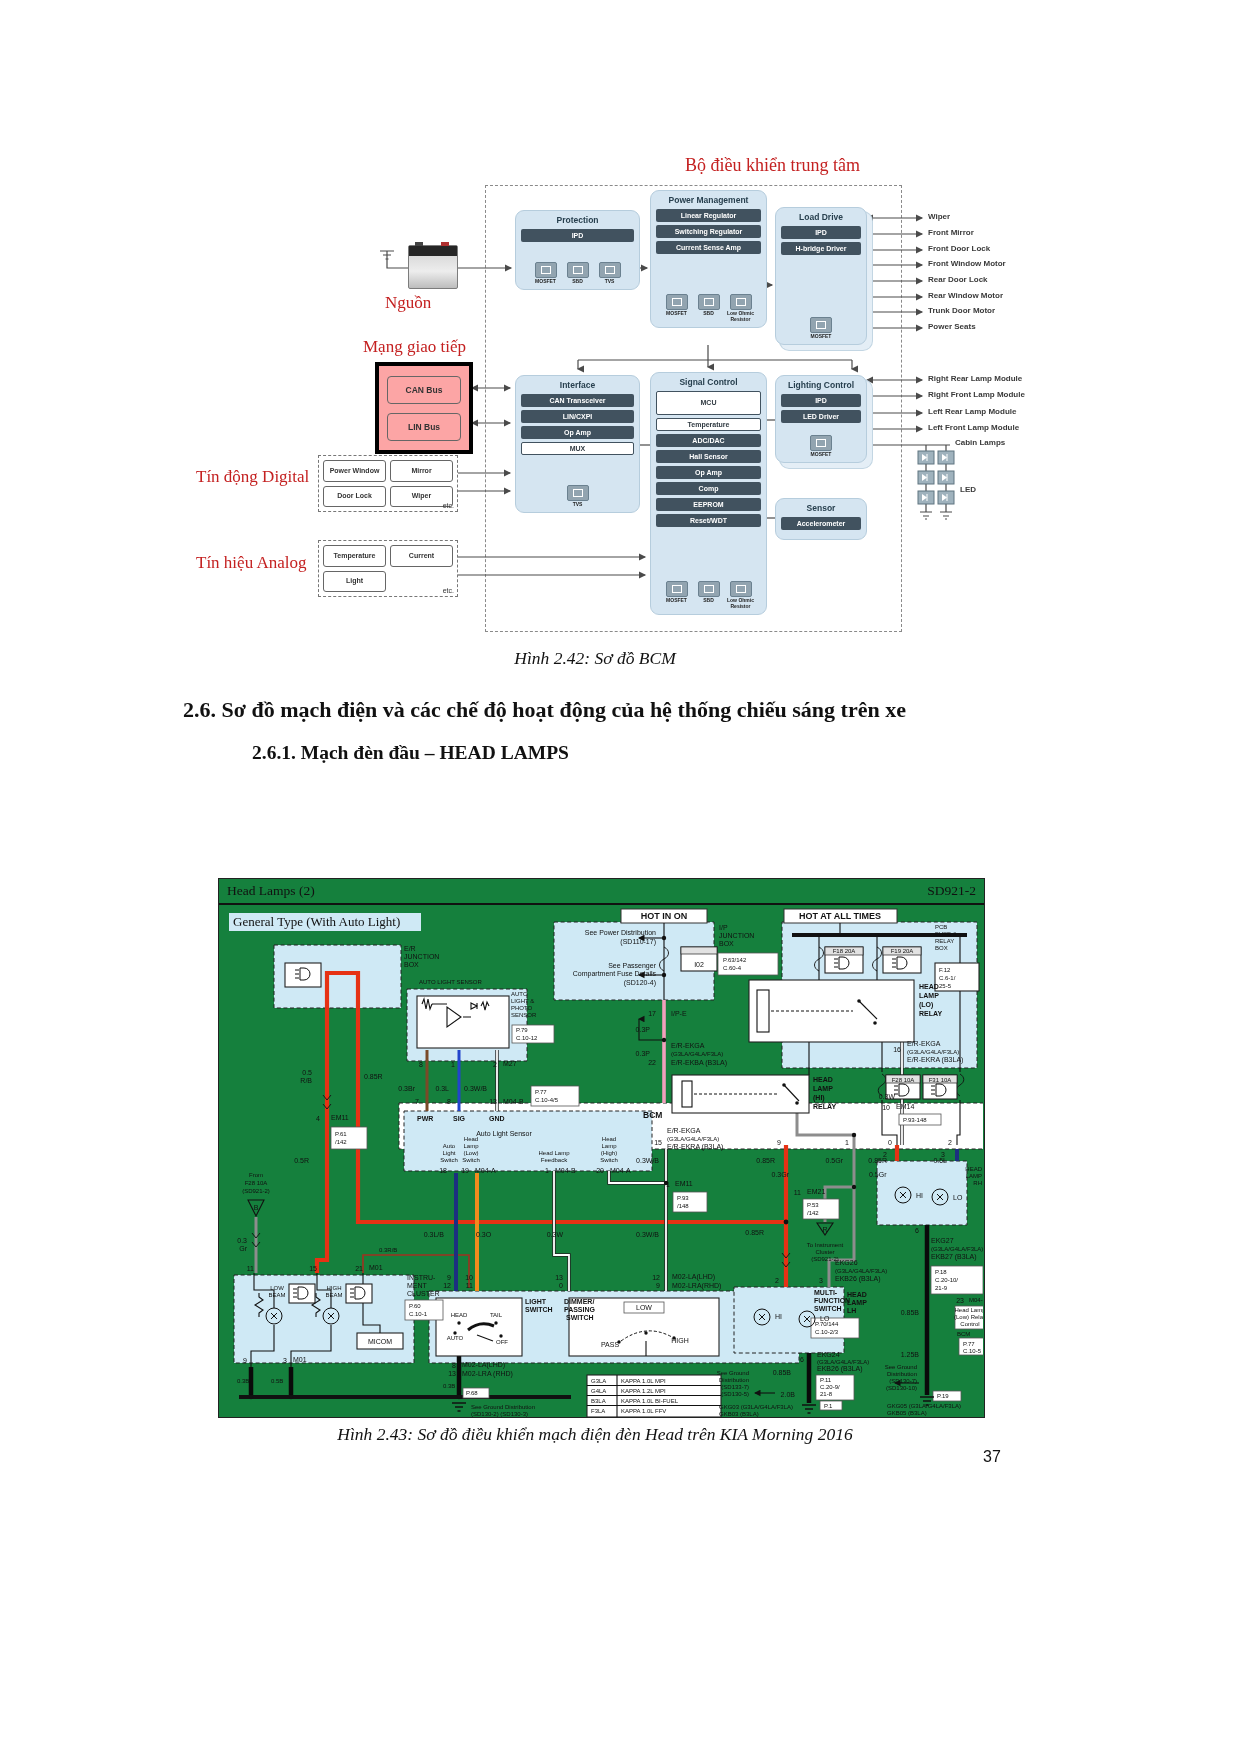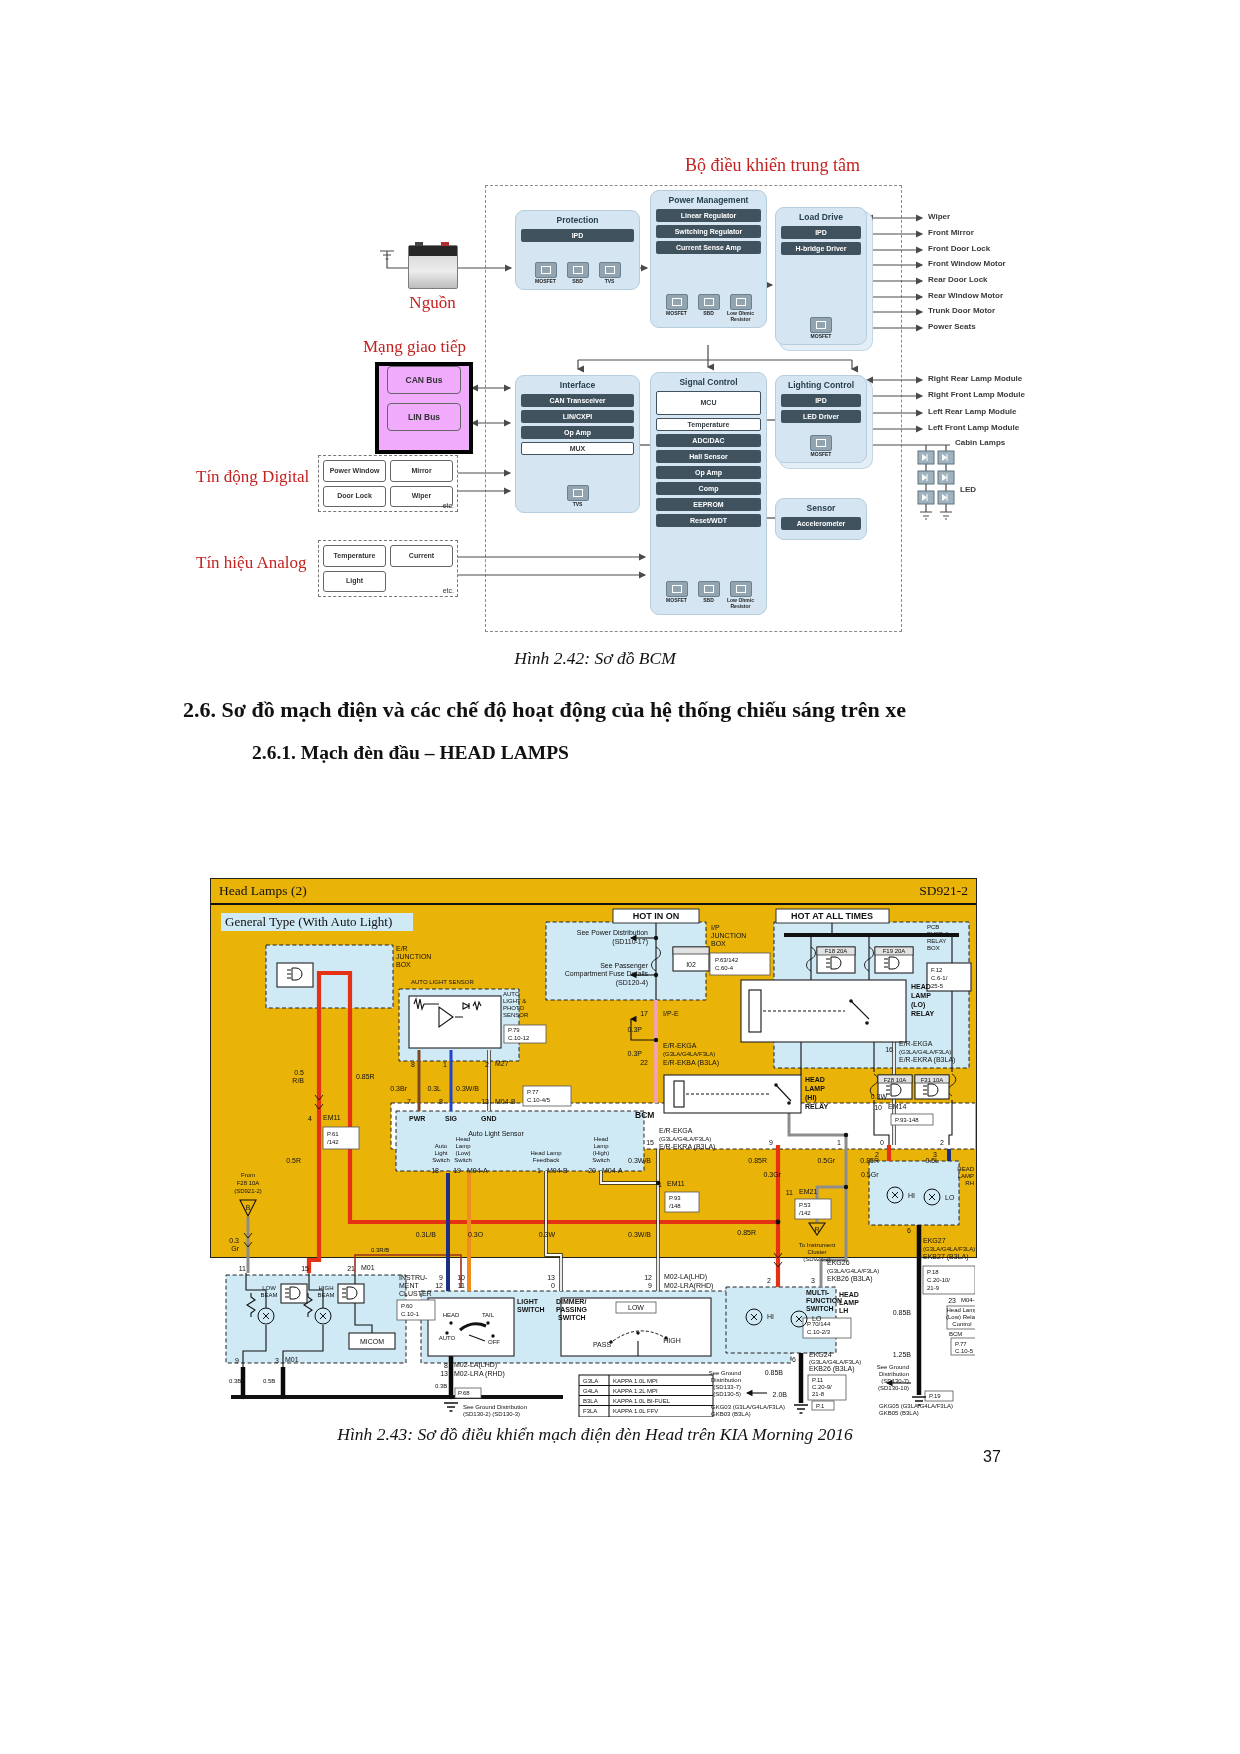--- a/index.html
+++ b/index.html
@@ -13,35 +13,35 @@
   .panel.stack{box-shadow:5px 5px 0 0 #e4eef6,5px 5px 0 1px #c3d6e3}
   .ptitle{font-size:8.5px;font-weight:bold;color:#28404f;text-align:center;margin-bottom:1px}
   .chip{background:#41525f;color:#fff;font-size:7px;font-weight:bold;text-align:center;border-radius:2px;padding:2.5px 1px;line-height:1.15}
   .chip.light{background:#fff;color:#303a42;border:1px solid #41525f;padding:1.5px 1px}
   .chip.tall{padding:7px 1px}
   .icons{display:flex;justify-content:center;gap:5px;margin-top:auto}
   .itile{display:flex;flex-direction:column;align-items:center;width:27px}
   .itile i{width:20px;height:14px;background:#92a4b0;border:1px solid #6b8190;border-radius:2px;position:relative;display:block}
   .itile i::after{content:"";position:absolute;left:5px;right:5px;top:3px;bottom:3px;border:1px solid #fff}
   .itile span{font-size:5px;font-weight:bold;color:#222;text-align:center;line-height:1.1;margin-top:1px}
-  .blackbox{position:absolute;border:4px solid #000;z-index:2;display:flex;flex-direction:column;align-items:center;justify-content:flex-start;gap:9px;background:#f0abfc}
+  .blackbox{position:absolute;border:4px solid #000;z-index:2;display:flex;flex-direction:column;align-items:center;justify-content:center;gap:9px;background:#fca5a5}
   .busbox{width:72px;height:26px;border:1.4px solid #666;border-radius:4px;font-size:8.5px;font-weight:bold;color:#333;display:flex;align-items:center;justify-content:center}
   .dbox{position:absolute;border:1.6px dashed #777;z-index:2;background:#fff;padding:4px;box-sizing:border-box}
   .cellgrid{display:grid;grid-template-columns:1fr 1fr;gap:4px;height:100%}
   .cell{border:1.2px solid #666;border-radius:3px;font-size:7px;font-weight:bold;color:#333;display:flex;align-items:center;justify-content:center;text-align:center;background:#fff;line-height:1.1;padding:1px}
   .etc{position:absolute;font-size:7px;color:#333;right:3px;bottom:2px}
   .out{position:absolute;font-size:8px;font-weight:bold;color:#3a3a3a;z-index:2;white-space:nowrap}
   .battery{position:absolute;left:228px;top:90px;width:48px;height:42px;z-index:2;background:linear-gradient(180deg,#cfcfcf,#ededed 60%,#bdbdbd);border:1px solid #7c7c7c;border-radius:2px}
   .battery::before{content:"";position:absolute;left:0;right:0;top:0;height:10px;background:#262626}
   .battery::after{content:"";position:absolute;left:6px;top:-4px;width:8px;height:4px;background:#444;box-shadow:26px 0 0 #b03030}
   
   .cap{position:absolute;font-family:"Liberation Serif",serif;font-style:italic;font-size:17.5px;color:#111;text-align:center;white-space:nowrap}
   .hd{position:absolute;font-family:"Liberation Serif",serif;font-weight:bold;color:#111;white-space:nowrap}
   
-  #wd{position:absolute;left:210px;top:878px;width:767px;height:380px;border:1.6px solid #222;background:#eab308;box-sizing:border-box}
+  #wd{position:absolute;left:218px;top:878px;width:767px;height:540px;border:1.6px solid #222;background:#15803d;box-sizing:border-box}
   #wd-head{position:relative;height:24px;border-bottom:2.6px solid #111}
   .wd-title{position:absolute;left:8px;top:4px;font-family:"Liberation Serif",serif;font-size:13.5px;color:#111}
   .wd-code{position:absolute;right:8px;top:4px;font-family:"Liberation Serif",serif;font-size:13.5px;color:#111}
   #wsvg{display:block}
   #wsvg text{fill:#111;font-family:"Liberation Sans",sans-serif}
   .t7{font-size:7px}.t7b{font-size:7px;font-weight:bold}
   .b7{font-size:7px;fill:#2233bb}
   .t8b{font-size:8.5px;font-weight:bold}
   .t6{font-size:6px}.b6{font-size:6px;fill:#2233bb}
   .t9b{font-size:9px;font-weight:bold}
@@ -138,21 +138,21 @@
         <use href="#ld" x="742" y="299"></use>
           <use href="#ld" x="762" y="299"></use>
         <use href="#ld" x="742" y="319"></use>
           <use href="#ld" x="762" y="319"></use>
         <use href="#ld" x="742" y="339"></use>
           <use href="#ld" x="762" y="339"></use>
       </g>
     </svg>
 
     <div class="battery"></div>
-    <div class="rlab" style="left:205px;top:138px;width:95px;text-align:center">Nguồn</div>
+    <div class="rlab" style="left:205px;top:138px;width:95px;text-align:left">Nguồn</div>
 
     <div class="rlab" style="left:183px;top:182px">Mạng giao tiếp</div>
     <div class="blackbox" style="left:195px;top:207px;width:90px;height:84px">
       <div class="busbox">CAN Bus</div>
       <div class="busbox">LIN Bus</div>
     </div>
 
     <div class="rlab" style="left:16px;top:312px">Tín động Digital</div>
     <div class="dbox" style="left:138px;top:300px;width:140px;height:57px">
       <div class="cellgrid">

